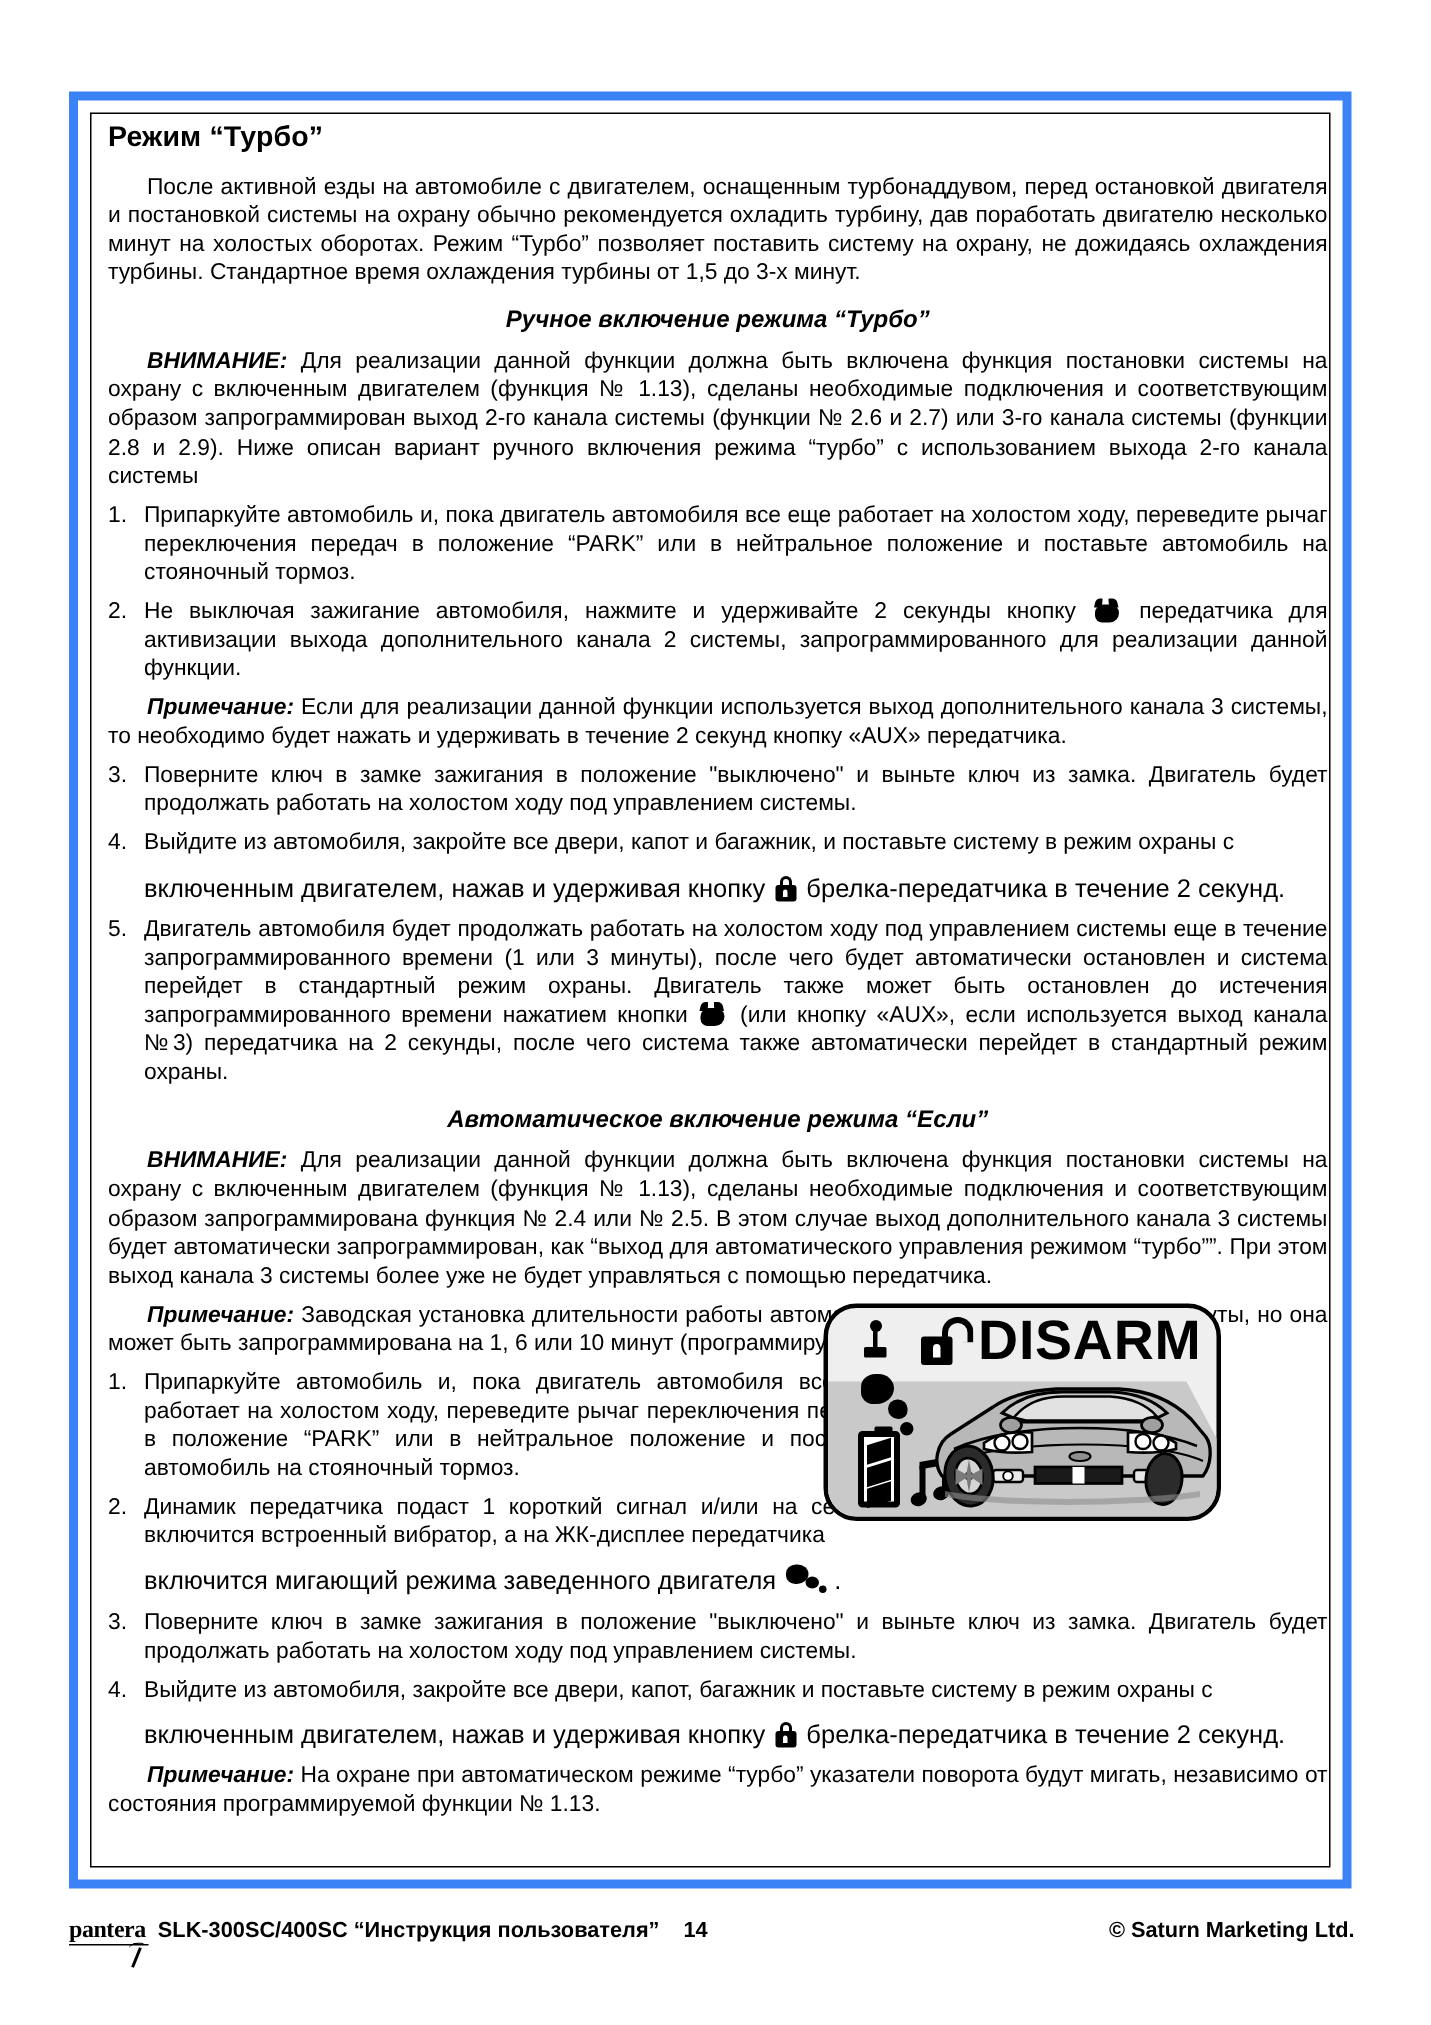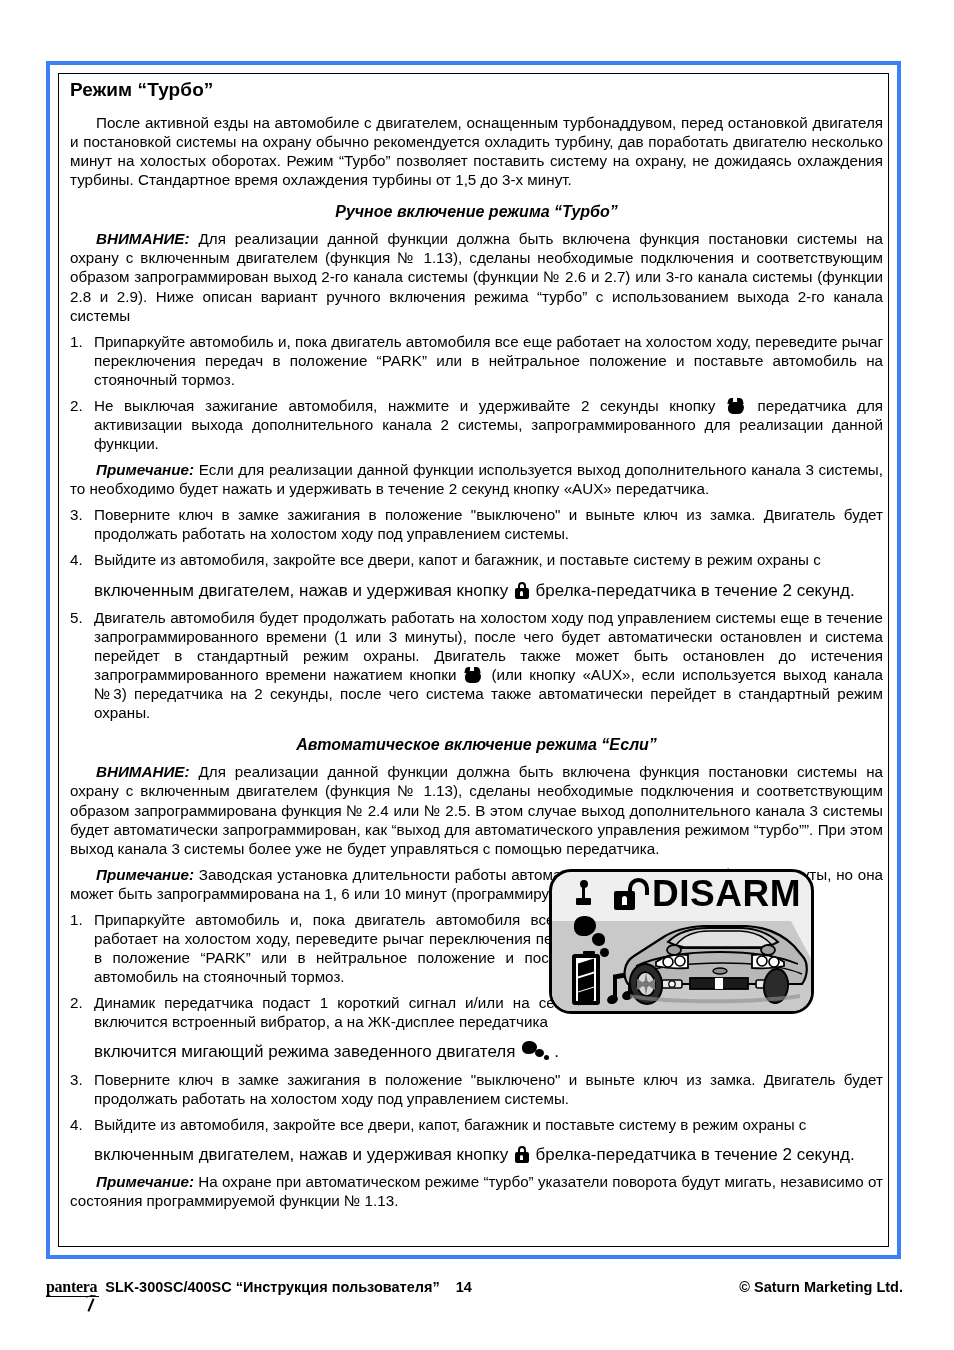--- a/index.html
+++ b/index.html
@@ -21,21 +21,21 @@
     width: 954px;
     height: 1350px;
   }
   
   .frame-outer {
     position: absolute;
     left: 46px;
     top: 61px;
     width: 855px;
     height: 1198px;
-    border: 4px solid #3b82f6;
+    border: 6px solid #3b82f6;
     box-sizing: border-box;
   }
   .frame-inner {
     position: absolute;
     left: 8px;
     top: 8px;
     right: 8px;
     bottom: 8px;
     border: 1px solid #000;
     box-sizing: border-box;

